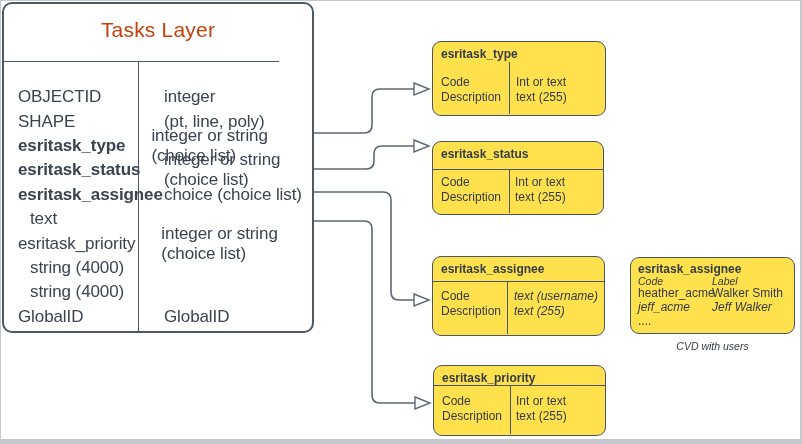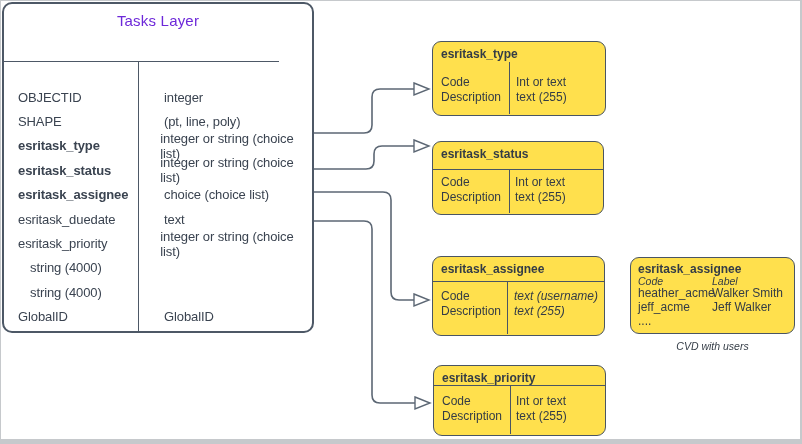--- a/index.html
+++ b/index.html
@@ -12,27 +12,27 @@
   .bottom-edge{position:absolute;left:0;right:0;bottom:0;height:5px;background:#c6c9cc;}
   .right-edge{position:absolute;top:0;right:0;bottom:0;width:2px;background:#c6c9cc;}
 
   
   .main-table{
     position:absolute;left:2px;top:2px;width:312px;height:331px;
     background:#fff;border:2px solid #4d5866;border-radius:10px;
     color:#3a4350;
   }
   .main-title{
-    position:absolute;left:0;top:8px;width:100%;text-align:center;
-    font-size:15px;letter-spacing:.2px;color:#6d28d9;
+    position:absolute;left:0;top:14px;width:100%;text-align:center;
+    font-size:21px;letter-spacing:.2px;color:#c2410c;
   }
   .title-divider{position:absolute;left:0;top:57px;width:275px;height:0;border-top:1.5px solid #4d5866;}
   .col-divider{position:absolute;left:134px;top:57px;bottom:0;width:0;border-left:1.5px solid #4d5866;}
   .rows{position:absolute;left:0;top:81px;width:100%;}
-  .frow{display:flex;height:24.4px;align-items:center;font-size:13px;letter-spacing:-0.1px;}
+  .frow{display:flex;height:24.4px;align-items:center;font-size:17px;letter-spacing:-0.1px;}
   .frow .fname{width:134px;padding-left:14px;}
   .frow .ftype{padding-left:26px;}
   .frow.b .fname{font-weight:bold;}
 
   
   .cbox{
     position:absolute;background:#ffe04d;border:1.5px solid #4a5563;border-radius:9px;
     color:#343c46;
   }
   .cbox .ctitle{position:absolute;left:8px;top:5px;font-size:12px;font-weight:bold;}
@@ -59,21 +59,21 @@
 
   
   .cvd{
     position:absolute;left:630px;top:257px;width:165px;height:77px;
     background:#ffe04d;border:1.5px solid #4a5563;border-radius:9px;color:#343c46;
   }
   .cvd .ctitle{position:absolute;left:7px;top:4px;font-size:12px;font-weight:bold;}
   .cvd .chead{position:absolute;top:17px;font-size:10.5px;font-style:italic;}
   .cvd .cc{left:7px;} .cvd .cl{left:81px;}
   .cvd .rrow{position:absolute;font-size:12px;}
-  .cvd .r0{top:28px;} .cvd .r1{top:42px;} .cvd .rdots{top:56px;left:7px;font-size:12px;}
+  .cvd .r0{top:28px;} .cvd .r1{top:42px;font-style:italic;} .cvd .rdots{top:56px;left:7px;font-size:12px;}
   .cvd-caption{
     position:absolute;left:630px;top:340px;width:165px;text-align:center;
     font-size:10.5px;font-style:italic;color:#343c46;
   }
 
   .wires{position:absolute;left:0;top:0;width:802px;height:444px;pointer-events:none;}
 </style>
 </head>
 <body>
 
@@ -113,21 +113,20 @@
       </div>
       <div class="frow b">
         <span class="fname">esritask_status</span>
         <span class="ftype">integer or string (choice list)</span>
       </div>
       <div class="frow b">
         <span class="fname">esritask_assignee</span>
         <span class="ftype">choice (choice list)</span>
       </div>
       <div class="frow">
-        <span class="fname">esritask_duedate</span>
         <span class="ftype">text</span>
       </div>
       <div class="frow">
         <span class="fname">esritask_priority</span>
         <span class="ftype">integer or string (choice list)</span>
       </div>
       <div class="frow">
         <span class="ftype">string (4000)</span>
       </div>
       <div class="frow">

